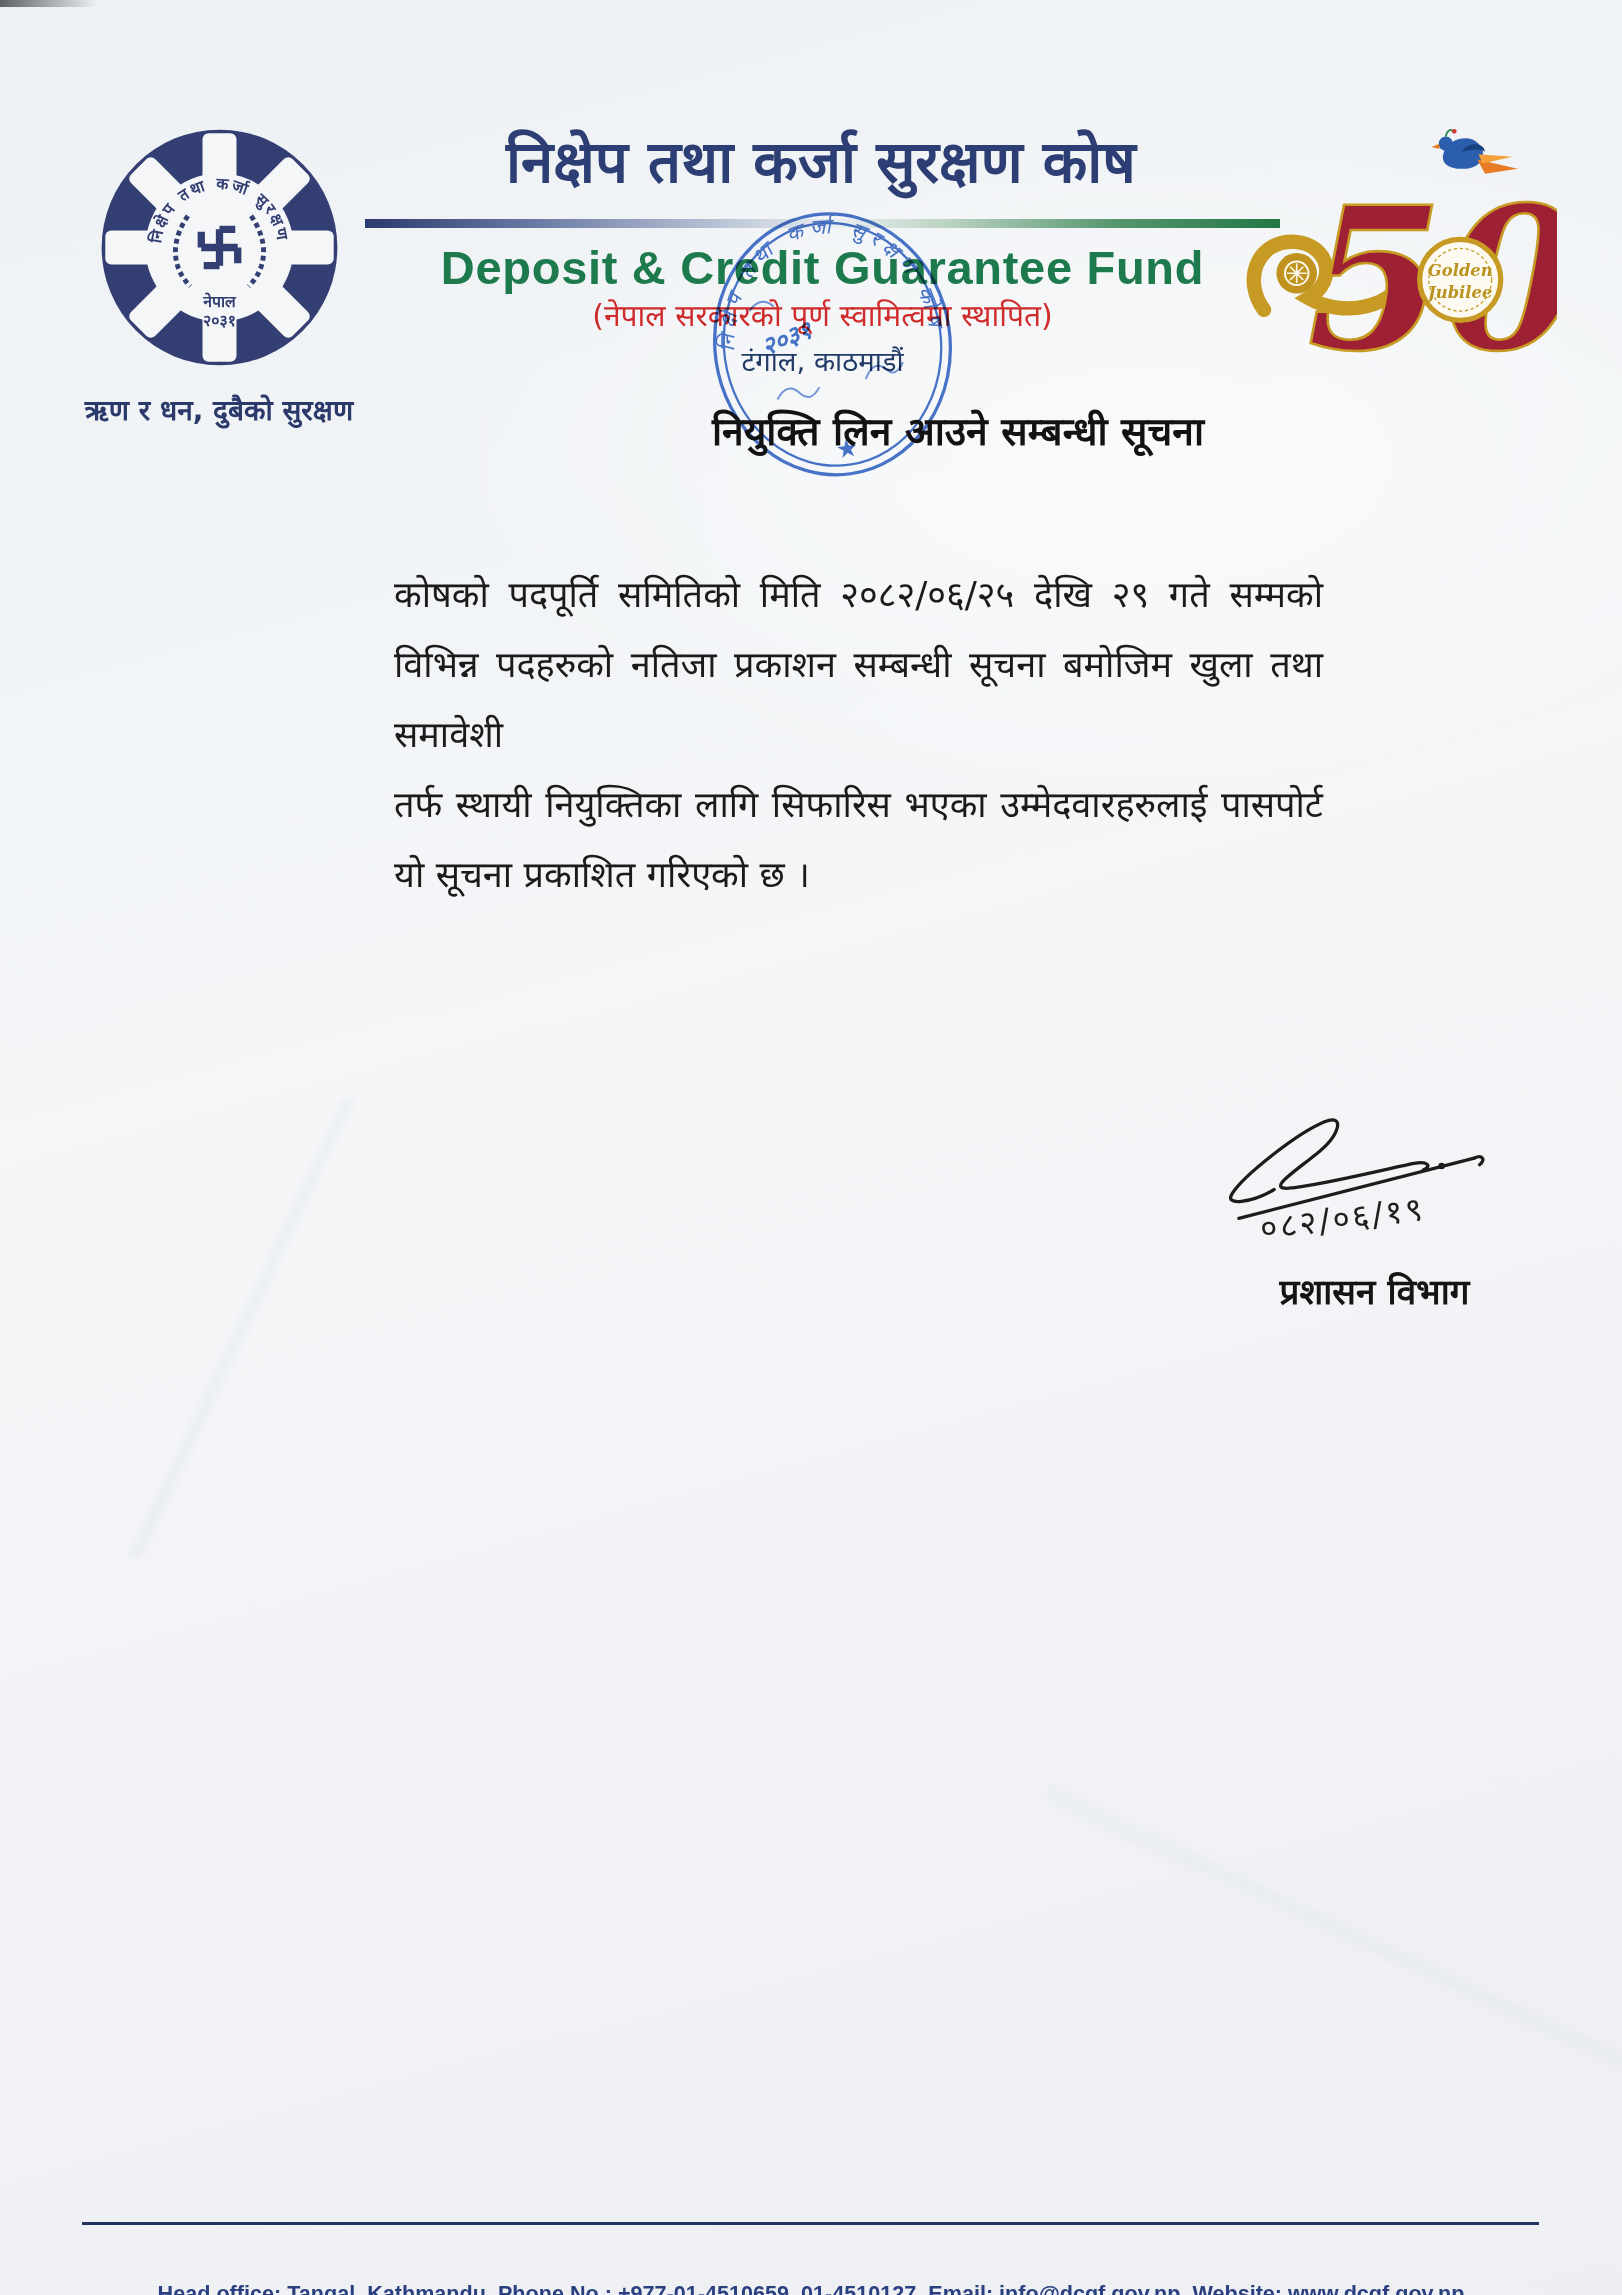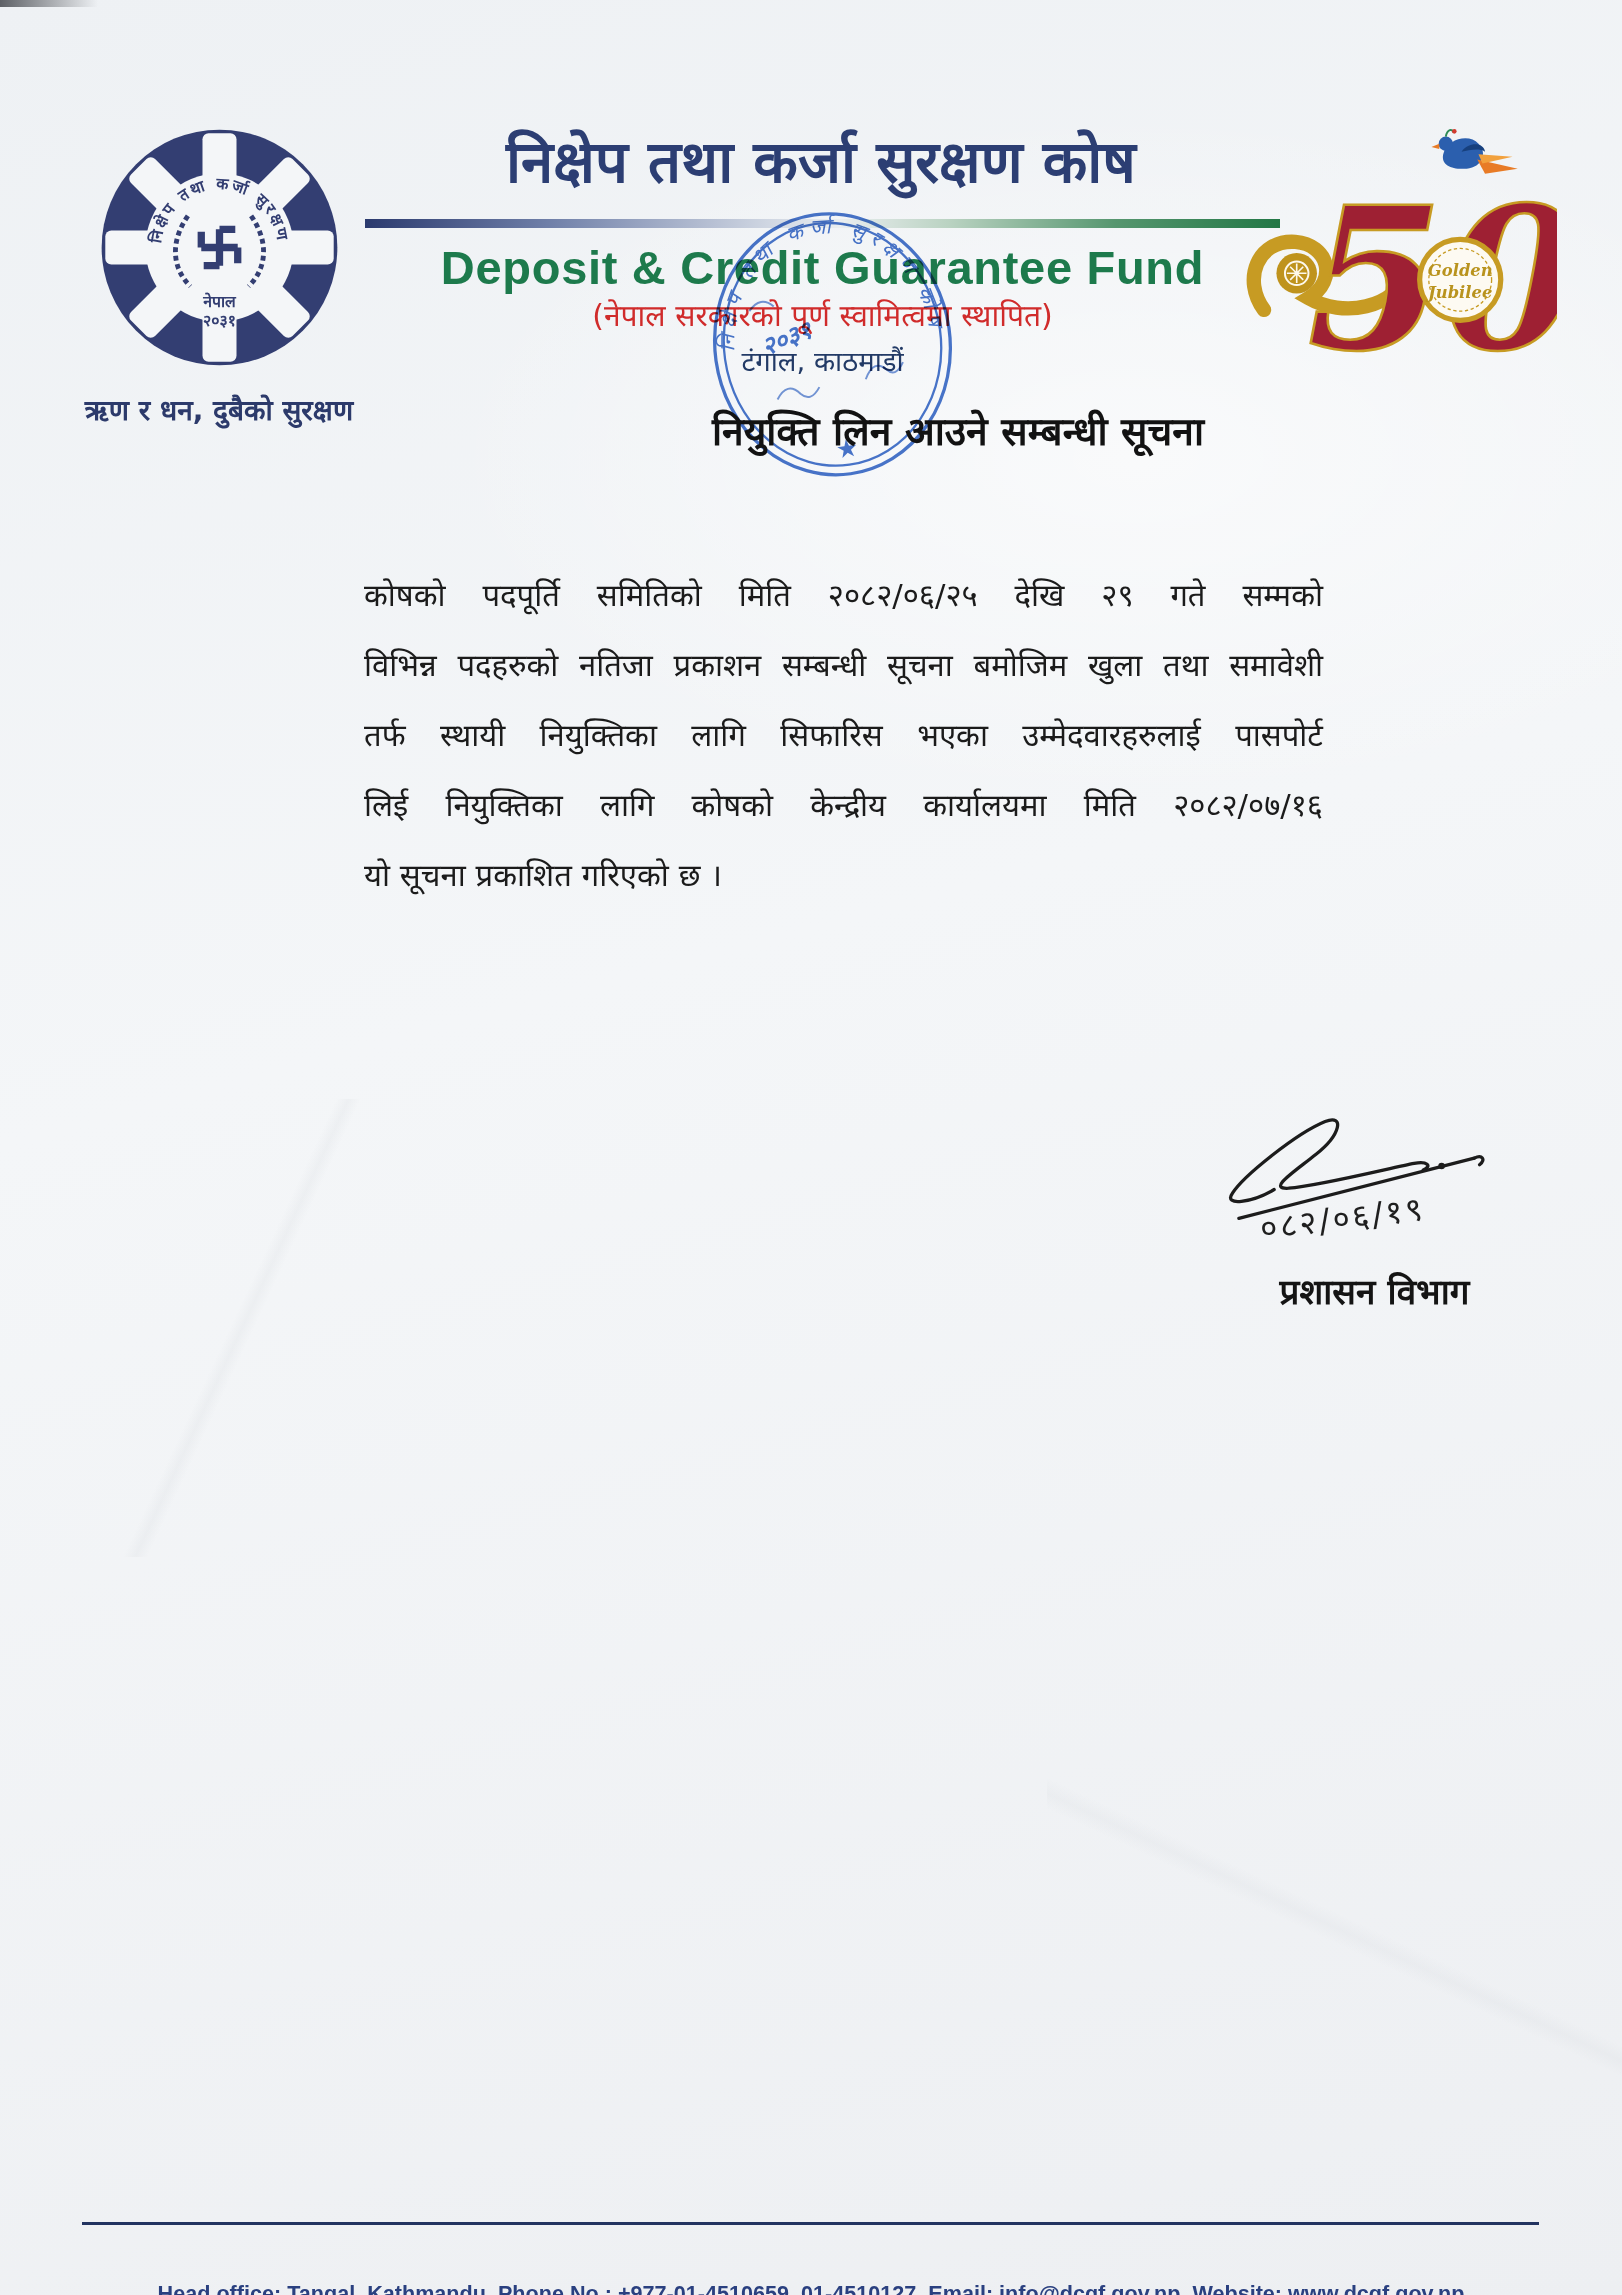--- a/index.html
+++ b/index.html
@@ -30,21 +30,21 @@
   #org-en{left:365px;top:230px;width:915px;font-size:47px;font-weight:bold;color:#1d7a4c;letter-spacing:0.7px;line-height:60px;margin-top:8px;}
   #ownership{left:365px;top:294px;width:915px;font-size:30px;font-weight:normal;color:#d02b2b;line-height:44px;text-align:center;}
   #address{left:365px;top:342px;width:915px;font-size:27.5px;font-weight:normal;color:#223a66;line-height:39px;}
 
   #stamp-svg{left:692px;top:195px;width:281px;height:298px;opacity:.88;mix-blend-mode:multiply;}
   #jubilee-svg{left:1230px;top:111px;width:327px;height:301px;}
 
   #notice-title{left:576px;top:400px;width:628px;font-size:39px;font-weight:bold;color:#121212;line-height:63px;text-align:right;}
 
   #body-para{left:364px;top:560px;width:959px;color:#1b1b1b;}
-  .body-line{font-size:31px;line-height:70px;text-align:justify;text-align-last:justify;}
+  .body-line{font-size:36px;line-height:70px;text-align:justify;text-align-last:justify;margin-left:30px;}
   .body-line.last{text-align:left;text-align-last:left;}
 
   #signature-svg{left:1197px;top:1103px;width:327px;height:141px;}
   #sig-date{left:1260px;top:1205px;width:281px;font-size:33px;color:#1f1f1f;letter-spacing:2.6px;
     transform:rotate(-7deg);transform-origin:left center;}
   #sig-dept{left:1237px;top:1266px;width:275px;font-size:35px;font-weight:bold;color:#141414;line-height:52px;}
 
   #footer-rule{left:82px;top:2222px;width:1457px;height:3.3px;background:#223360;}
   #footer-text{left:39px;top:2238px;width:1544px;font-size:21.6px;font-weight:bold;color:#2a4080;line-height:39px;margin-top:36px;}
 </style>
@@ -134,21 +134,20 @@
       <circle cx="-17" cy="-41" r="3.5" fill="#d23b2f"></circle>
     </g>
   </svg>
 
   <div class="abs np center" id="notice-title">नियुक्ति लिन आउने सम्बन्धी सूचना</div>
 
   <div class="abs np" id="body-para">
     <div class="body-line">कोषको पदपूर्ति समितिको मिति २०८२/०६/२५ देखि २९ गते सम्मको</div>
     <div class="body-line">विभिन्न पदहरुको नतिजा प्रकाशन सम्बन्धी सूचना बमोजिम खुला तथा समावेशी</div>
     <div class="body-line">तर्फ स्थायी नियुक्तिका लागि सिफारिस भएका उम्मेदवारहरुलाई पासपोर्ट</div>
-    <div class="body-line">लिई नियुक्तिका लागि कोषको केन्द्रीय कार्यालयमा मिति २०८२/०७/१६</div>
     <div class="body-line last">यो सूचना प्रकाशित गरिएको छ ।</div>
   </div>
 
   <svg class="abs" id="signature-svg" viewBox="0 0 500 215">
     <g stroke="#1c1c1c" fill="none" stroke-width="5" stroke-linecap="round">
       <path d="M118,132 C84,152 40,158 54,138 C70,112 152,46 196,28 C226,16 220,48 182,78 C150,104 106,132 140,130 C188,126 300,98 332,92 C352,88 360,96 346,102"></path>
       <path d="M64,176 L424,84"></path>
       <path d="M424,84 C436,78 442,86 432,94"></path>
     </g>
     <circle cx="374" cy="96" r="5" fill="#1c1c1c"></circle>

